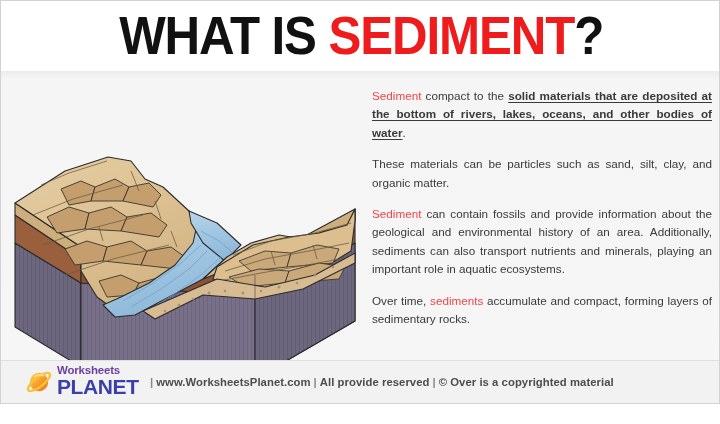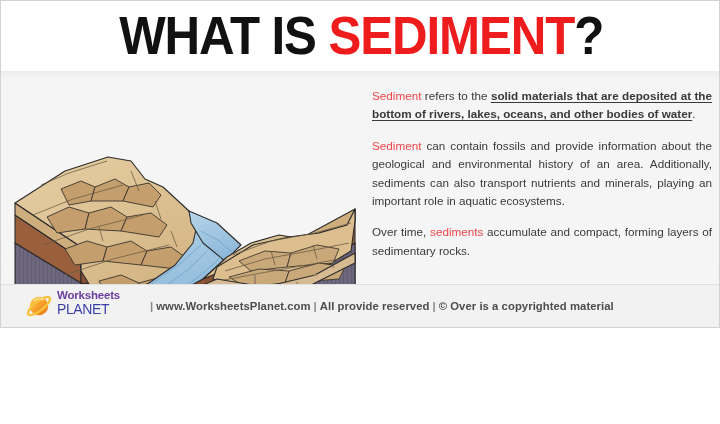--- a/index.html
+++ b/index.html
@@ -4,21 +4,21 @@
 <style>
   html,body{margin:0;padding:0;}
   body{
     width:720px;height:424px;
     background:#ffffff;
     font-family:"Liberation Sans","DejaVu Sans",sans-serif;
     overflow:hidden;
   }
   #page{
     position:relative;
-    width:720px;height:328px;
+    width:720px;height:404px;
     box-sizing:border-box;
     border:1px solid #d2d2d2;
     background:#ffffff;
     overflow:hidden;
   }
 
   
   .title-band{
     position:absolute;left:0;top:0;width:720px;height:70px;
     background:#ffffff;
@@ -75,38 +75,38 @@
 
   
   .footer{
     position:absolute;left:0;bottom:0;width:720px;height:42px;
     background:#f2f2f2;
     border-top:1px solid #e0e0e0;
     display:flex;align-items:center;
     z-index:6;
   }
   .logo-wrap{
-    display:flex;align-items:flex-start;
+    display:flex;align-items:center;
     margin-left:24px;
     width:112px;
   }
   .planet-icon{
     width:30px;height:30px;flex:0 0 30px;margin-right:2px;
     position:relative;
   }
   .logo-text{
     display:flex;flex-direction:column;line-height:1;
     transform:translateY(-1px);
   }
   .logo-worksheets{
     font-size:11.5px;font-weight:bold;color:#6b3fa0;
     letter-spacing:-0.2px;
   }
   .logo-planet{
-    font-size:14px;font-weight:normal;color:#3b3fa8;
+    font-size:21px;font-weight:bold;color:#3b3fa8;
     letter-spacing:-0.4px;margin-top:0px;
   }
   .footer-text{
     font-size:11.3px;font-weight:bold;color:#4d4d4d;
     letter-spacing:0.05px;
     margin-left:10px;
     white-space:nowrap;
   }
   .footer-sep{color:#8a8a8a;font-weight:bold;padding:0 3px;}
 </style>
@@ -241,22 +241,23 @@
           <circle cx="162" cy="236" r="1.3"></circle>
         </g>
 
         <path d="M252,200 L252,304" fill="none" stroke="#4a4458" stroke-width="0.9" opacity="0.7"></path>
       </g>
     </svg>
   </div>
 
   <div class="textcol">
 
-    <p class="para"><span class="kw">Sediment</span><span> refers to the </span><span class="u">solid materials that are deposited at the bottom of rivers, lakes, oceans, and other bodies of water</span><span>.</span></p>
-
+    <p class="para"><span class="kw">Sediment</span><span> compact to the </span><span class="u">solid materials that are deposited at the bottom of rivers, lakes, oceans, and other bodies of water</span><span>.</span></p>
+
+    <p class="para"><span>These materials can be particles such as sand, silt, clay, and organic matter.</span></p>
 
     <p class="para"><span class="kw">Sediment</span><span> can contain fossils and provide information about the geological and environmental history of an area. Additionally, sediments can also transport nutrients and minerals, playing an important role in aquatic ecosystems.</span></p>
 
     <p class="para"><span>Over time, </span><span class="kw">sediments</span><span> accumulate and compact, forming layers of sedimentary rocks.</span></p>
 
   </div>
 
   <div class="footer">
 
     <div class="logo-wrap">

